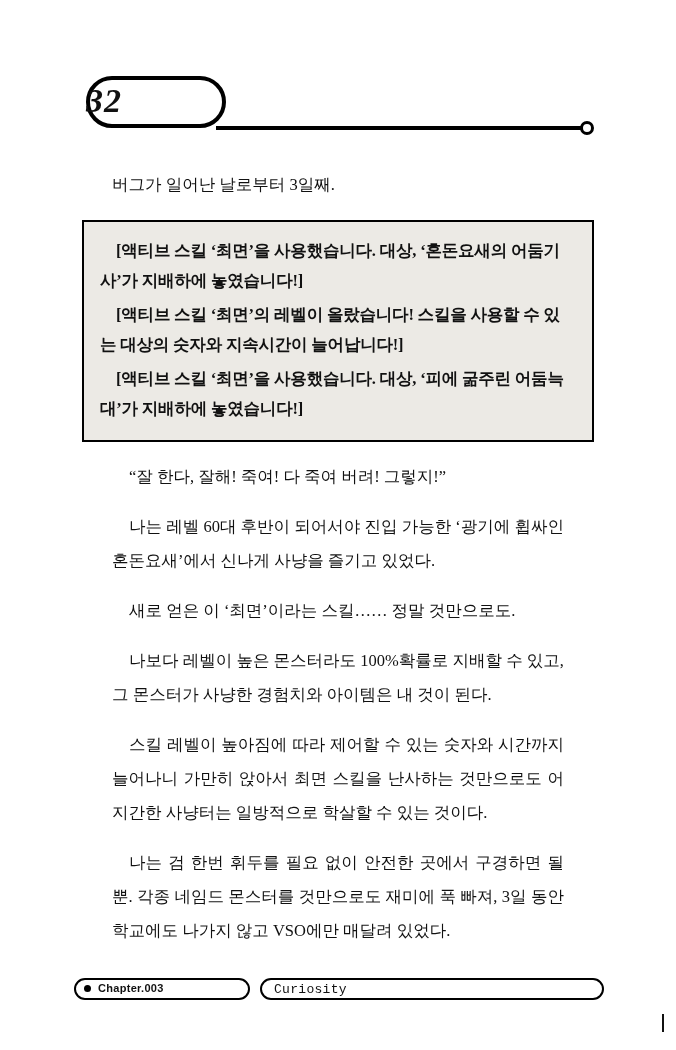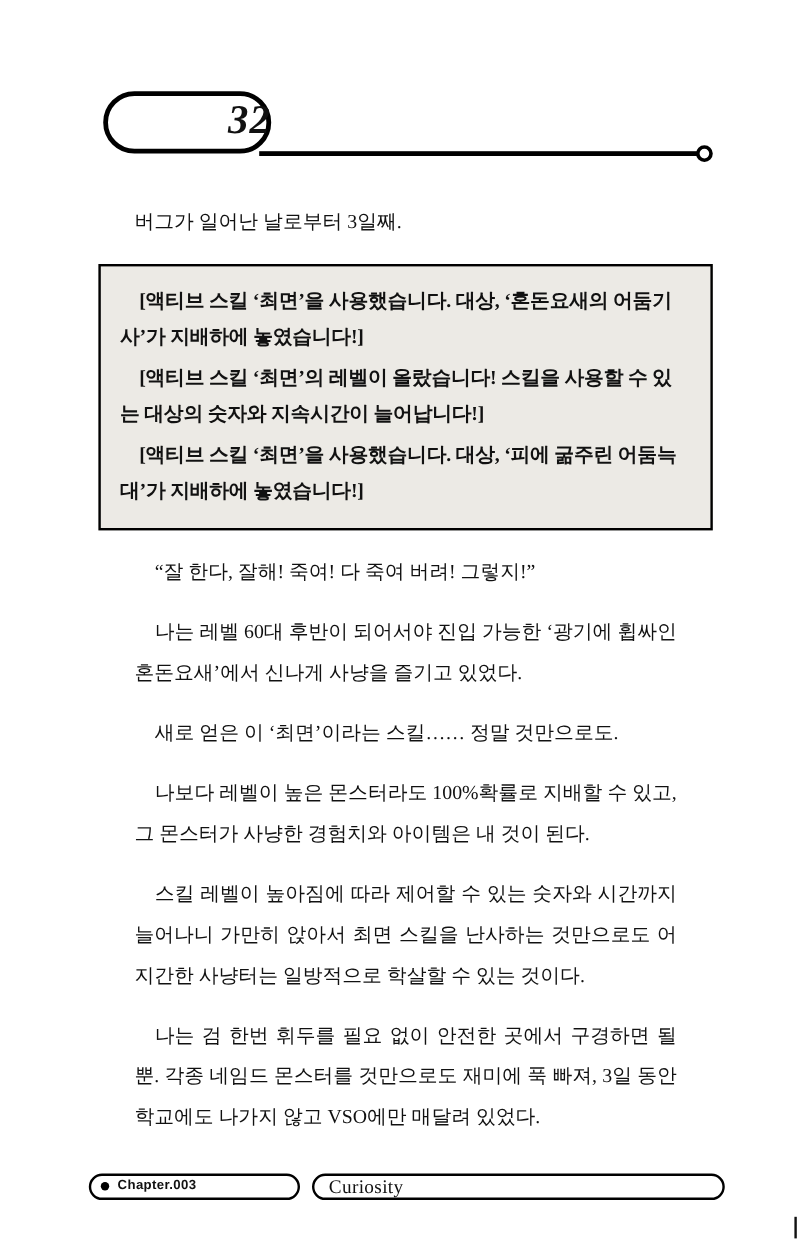--- a/index.html
+++ b/index.html
@@ -42,21 +42,21 @@
     background: #fff;
     box-sizing: border-box;
   }
   .chapter-number {
     position: absolute;
     left: 0;
     top: 0;
     width: 140px;
     height: 36px;
     line-height: 50px;
-    text-align: right;
+    text-align: left;
     font-size: 34px;
     font-style: italic;
     font-weight: bold;
     font-family: "Liberation Serif", serif;
     letter-spacing: 1px;
   }
   .chapter-rule {
     position: absolute;
     left: 130px;
     top: 50px;
@@ -177,22 +177,22 @@
     height: 22px;
     border: 2px solid #000;
     border-radius: 11px;
     box-sizing: border-box;
     background: #fff;
   }
   .footer-right-label {
     position: absolute;
     left: 200px;
     top: 3px;
-    font-size: 16px;
-    font-family: Liberation Serif, serif;
+    font-size: 13px;
+    font-family: Liberation Mono, monospace;
     letter-spacing: 0.3px;
     line-height: 17px;
     color: #111;
   }
   .edge-mark {
     position: absolute;
     right: 12px;
     bottom: 18px;
     width: 2px;
     height: 18px;

